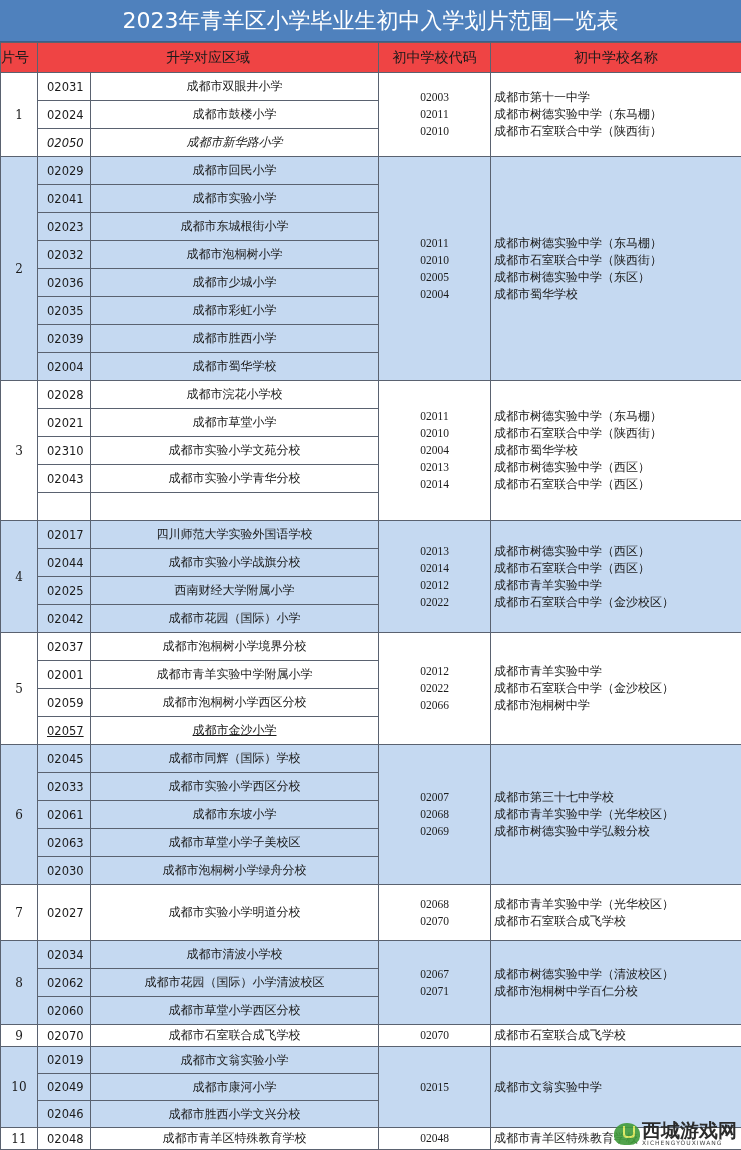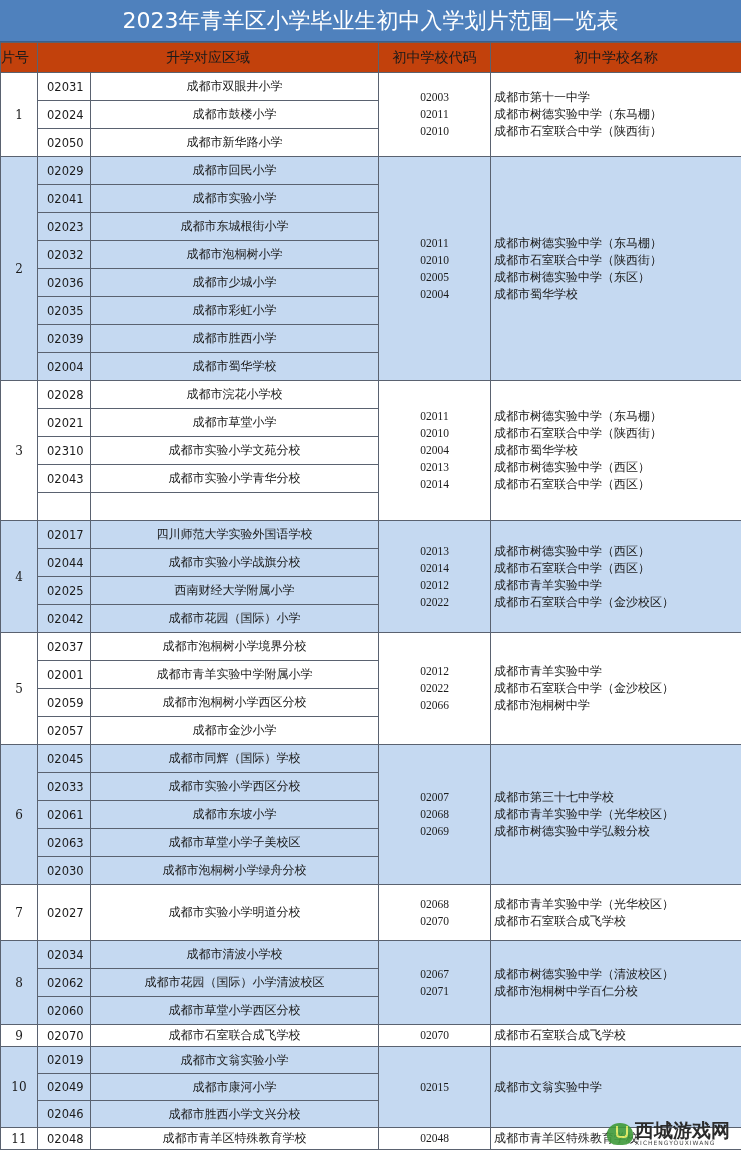--- a/index.html
+++ b/index.html
@@ -7,31 +7,31 @@
          font-family: "DejaVu Serif", "Liberation Serif", serif; color: #1a1a1a; }
   .title-bar { position: absolute; left: 0; top: 0; width: 741px; height: 42px;
                background: #4f81bd; color: #ffffff; display: flex; align-items: center;
                justify-content: center; font-family: "DejaVu Sans", sans-serif;
                font-size: 22px; letter-spacing: 0px; box-sizing: border-box;
                border-bottom: 1px solid #3a5f8c; }
   table.grid { position: absolute; left: 0; top: 42px; width: 741px;
                border-collapse: collapse; table-layout: fixed; }
   table.grid td, table.grid th { border: 1px solid #5a6270; padding: 0; box-sizing: border-box;
                font-size: 12px; font-weight: normal; vertical-align: middle; }
-  th { height: 30px; font-family: "DejaVu Sans", sans-serif; font-size: 14px !important; text-align: center; background: #c2410c; }
+  th { height: 30px; font-family: "DejaVu Sans", sans-serif; font-size: 14px !important; text-align: center; background: #ef4444; }
   th.no { text-align: left; padding-left: 1px; }
   td.no { text-align: center; font-size: 12px; }
   td.code { text-align: left; padding-left: 9px !important; font-family: "DejaVu Sans", sans-serif; font-size: 11.5px !important; }
   td.name { text-align: center; font-family: "DejaVu Sans", sans-serif; font-size: 12px !important; }
   td.mcodes { text-align: center; font-family: "DejaVu Sans", sans-serif; font-size: 11.5px !important; line-height: 17px; }
   td.mnames { text-align: left; padding-left: 3px !important; font-family: "DejaVu Sans", sans-serif; font-size: 12px !important; line-height: 17px; }
   tr.blue td { background: #c5d9f1; }
   tr.white td { background: #ffffff; }
   .line { display: block; white-space: nowrap; font-family: Liberation Serif, serif; }
-  .watermark { position: absolute; right: 11px; bottom: 4px; display: flex; align-items: center;
+  .watermark { position: absolute; right: 4px; bottom: 4px; display: flex; align-items: center;
                gap: 2px; pointer-events: none; }
   .wm-logo { width: 26px; height: 22px; background: #3f9a3a; border-radius: 50% 50% 40% 40%;
              position: relative; opacity: 0.9; }
   .wm-logo::after { content: ""; position: absolute; left: 9px; top: 3px; width: 8px; height: 10px;
                     border: 2px solid #d9e85a; border-top: none; border-radius: 0 0 4px 4px; }
   .wm-text { display: flex; flex-direction: column; line-height: 1; }
   .wm-cn { font-family: "DejaVu Sans", sans-serif; font-size: 19px; font-weight: bold; color: #2b2b2b; }
   .wm-en { font-family: "DejaVu Sans", sans-serif; font-size: 6px; color: #444; letter-spacing: 1px; }
 </style>
 </head>
@@ -68,21 +68,21 @@
         <td class="mnames" rowspan="3">
           <span class="line">成都市第十一中学</span>
           <span class="line">成都市树德实验中学（东马棚）</span>
           <span class="line">成都市石室联合中学（陕西街）</span>
         </td>
       </tr>
       <tr class="white" style="height: 28px;">
         <td class="code">02024</td>
         <td class="name">成都市鼓楼小学</td>
       </tr>
-      <tr class="white" style="height: 28px;">
+      <tr class="white" style="height: 28px; font-style: italic;">
         <td class="code">02050</td>
         <td class="name">成都市新华路小学</td>
       </tr>
       <tr class="blue" style="height: 28px;">
         <td class="no" rowspan="8">2</td>
         <td class="code">02029</td>
         <td class="name">成都市回民小学</td>
         <td class="mcodes" rowspan="8">
           <span class="line">02011</span>
           <span class="line">02010</span>
@@ -204,21 +204,21 @@
         </td>
       </tr>
       <tr class="white" style="height: 28px;">
         <td class="code">02001</td>
         <td class="name">成都市青羊实验中学附属小学</td>
       </tr>
       <tr class="white" style="height: 28px;">
         <td class="code">02059</td>
         <td class="name">成都市泡桐树小学西区分校</td>
       </tr>
-      <tr class="white" style="height: 28px;">
+      <tr class="white" style="height: 28px; text-decoration: underline;">
         <td class="code">02057</td>
         <td class="name">成都市金沙小学</td>
       </tr>
       <tr class="blue" style="height: 28px;">
         <td class="no" rowspan="5">6</td>
         <td class="code">02045</td>
         <td class="name">成都市同辉（国际）学校</td>
         <td class="mcodes" rowspan="5">
           <span class="line">02007</span>
           <span class="line">02068</span>

